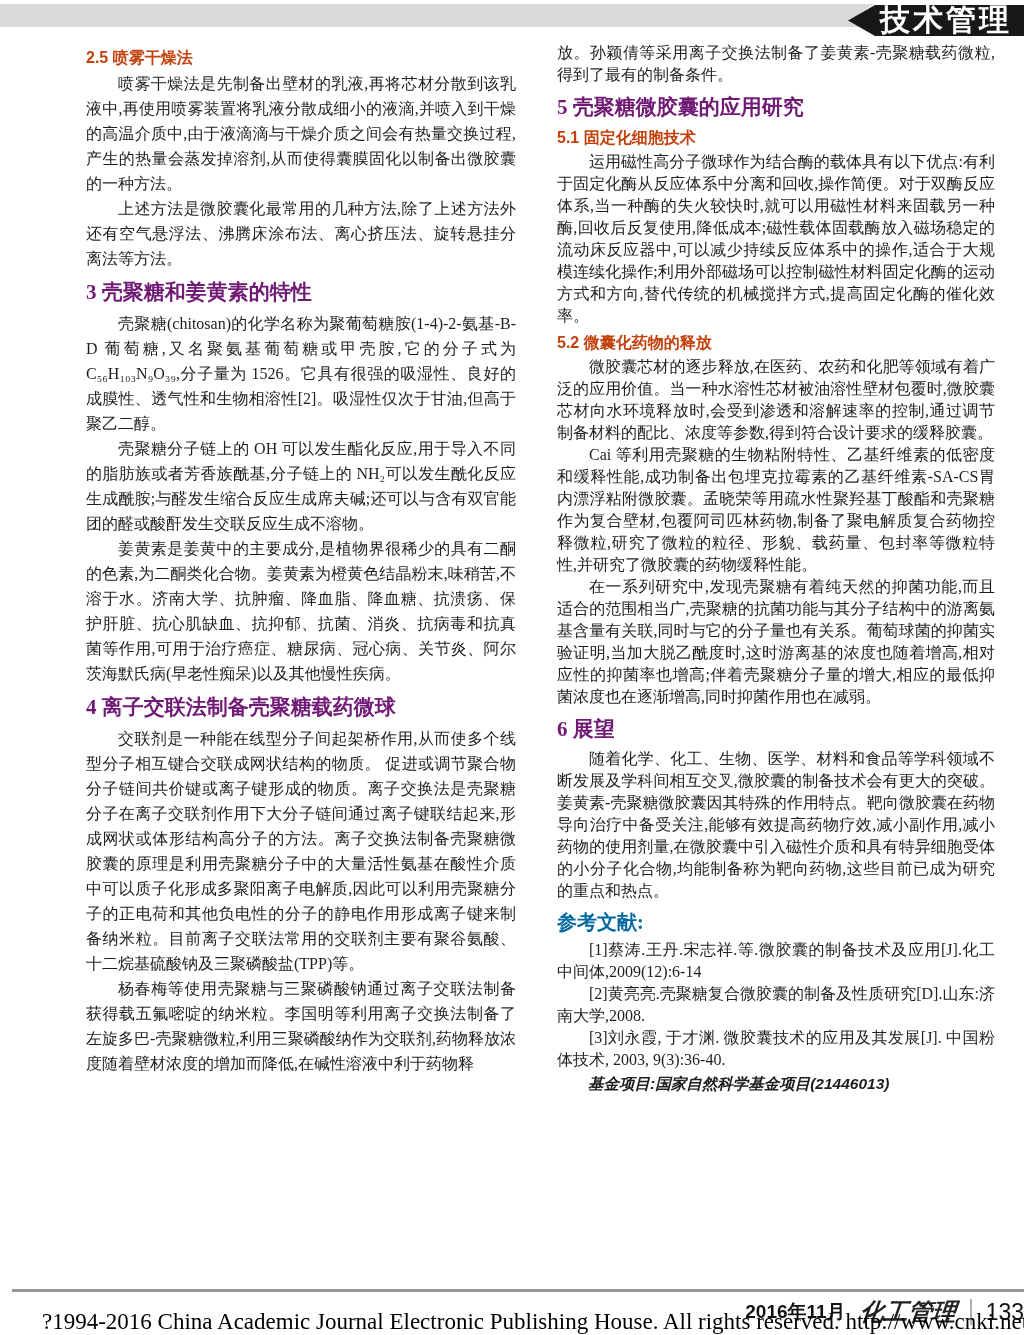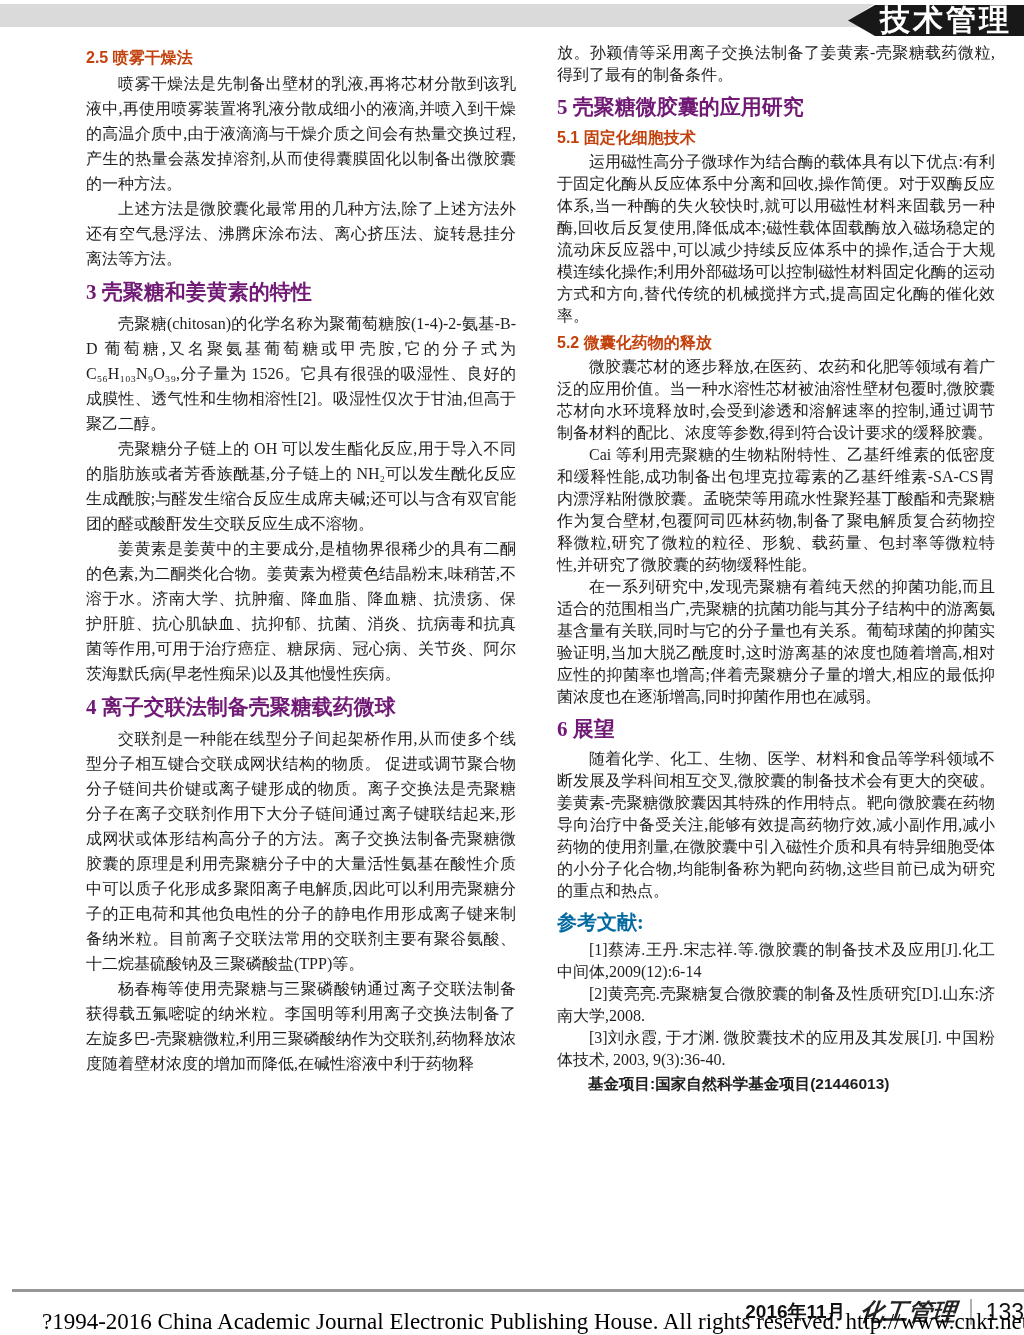--- a/index.html
+++ b/index.html
@@ -99,20 +99,21 @@
     color: #0369a1;
     text-align: left;
   }
   .fund {
     font-family: "Liberation Sans", sans-serif;
     font-weight: bold;
     font-size: 15.5px;
     margin: 2px 0 4px 0;
     text-indent: 2em;
     text-align: left;
+    font-style: italic;
   }
 
   
   .footer {
     position: absolute;
     left: 12px;
     top: 1289px;
     width: 1024px;
     border-top: 3px solid #979797;
   }

